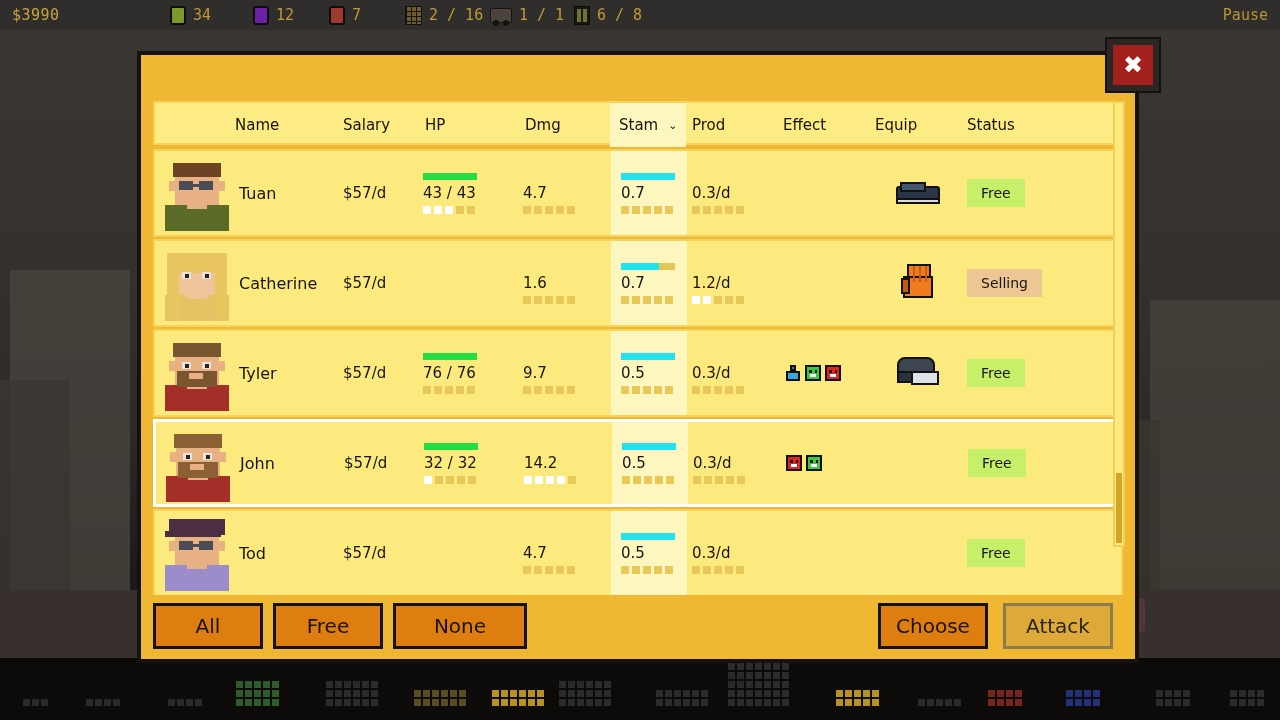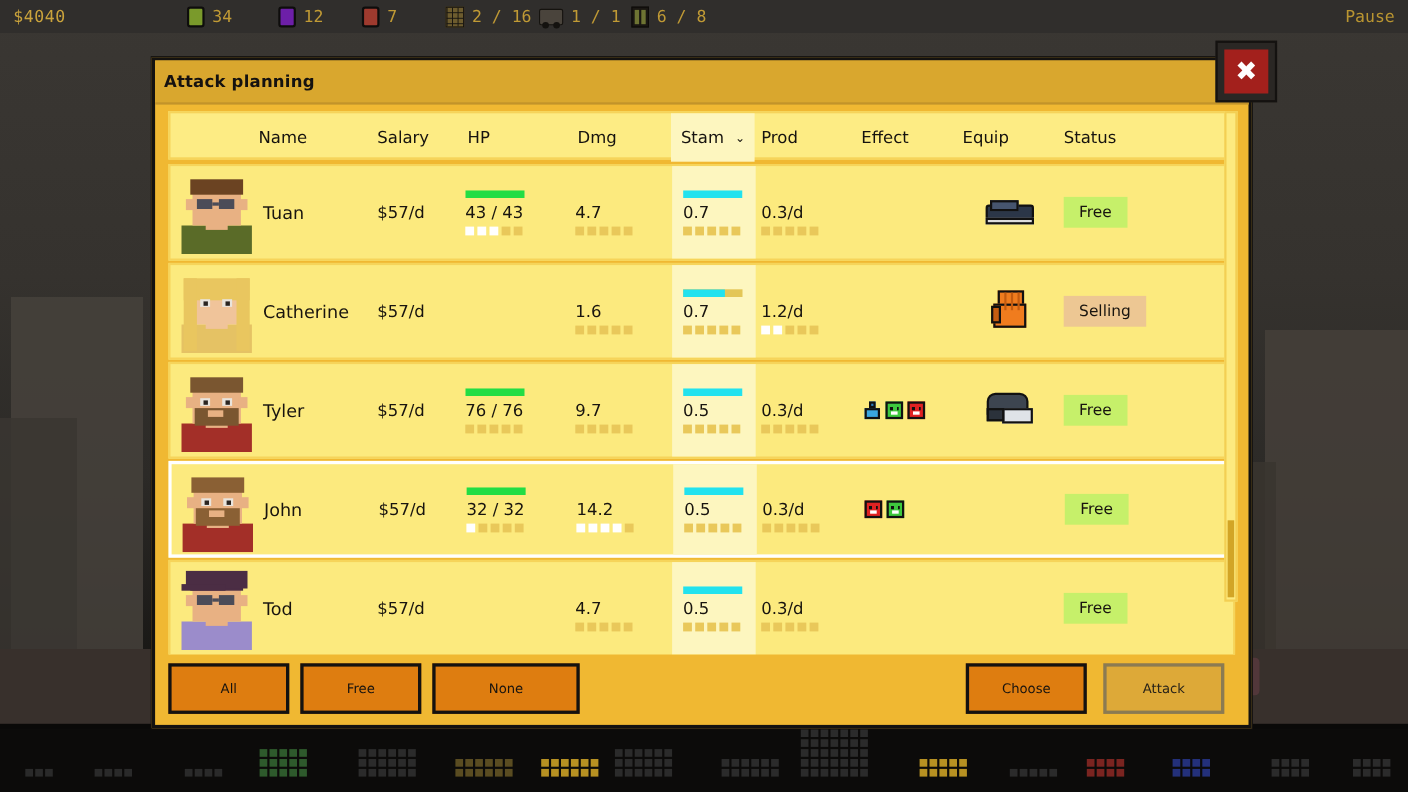--- a/index.html
+++ b/index.html
@@ -199,21 +199,21 @@
   }
 
   
   .dlg-footer {
     position: absolute; left: 12px; right: 12px; bottom: 10px; height: 46px;
   }
   .btn {
     position: absolute; top: 0; height: 46px;
     display: flex; align-items: center; justify-content: center;
     background: #de7d10; border: 3px solid #141210;
-    font-size: 12px; color: #18140f; cursor: pointer;
+    font-size: 20px; color: #18140f; cursor: pointer;
     font-family: "DejaVu Sans", sans-serif;
   }
   .btn.disabled { background: #dda938; border-color: #8b7b52; color: #2a2419; }
 </style>
 </head>
 <body>
 
 <div id="screen">
 
   <div class="bg-layer">
@@ -435,21 +435,21 @@
           <i style="background: rgb(43, 43, 43);"></i>
           <i style="background: rgb(43, 43, 43);"></i>
           <i style="background: rgb(43, 43, 43);"></i>
           <i style="background: rgb(43, 43, 43);"></i>
           <i style="background: rgb(43, 43, 43);"></i>
         </div>
       </div>
   </div>
 
   <div class="hud">
-    <span class="hud-money">$4040</span>
+    <span class="hud-money">$3990</span>
 
     <span class="hud-group" style="left:170px">
       <span class="gem green"></span>
       <span class="hud-val">34</span>
     </span>
     <span class="hud-group" style="left:253px">
       <span class="gem purple"></span>
       <span class="hud-val">12</span>
     </span>
     <span class="hud-group" style="left:329px">
@@ -475,21 +475,20 @@
 
     <span class="hud-pause">Pause</span>
   </div>
 
   <div class="dialog">
 
     <div class="close-btn">
       <div class="close-inner">✖</div>
     </div>
 
-    <div class="dlg-title">Attack planning</div>
 
     <div class="dlg-body">
 
       <div class="thead">
         <span class="col" style="left:80px">Name</span>
         <span class="col" style="left:188px">Salary</span>
         <span class="col" style="left:270px">HP</span>
         <span class="col" style="left:370px">Dmg</span>
         <span class="col col-stam-hl" style="left:455px;width:76px;padding-left:9px">
           <span>Stam</span>

